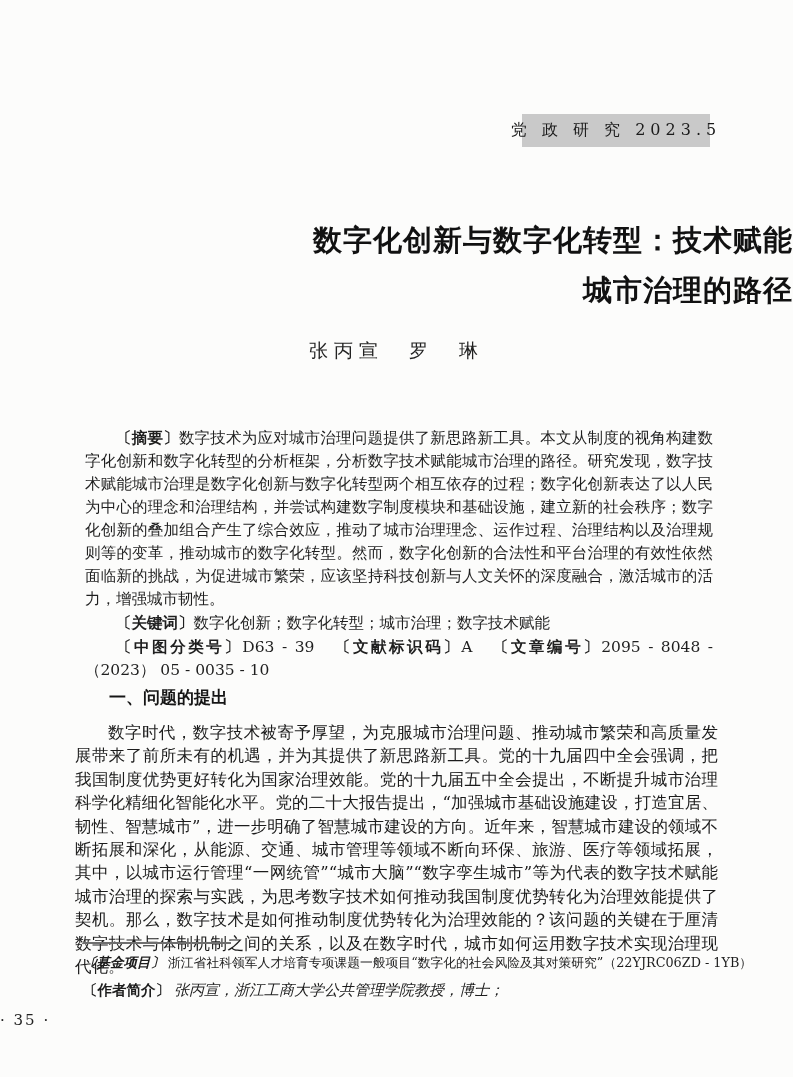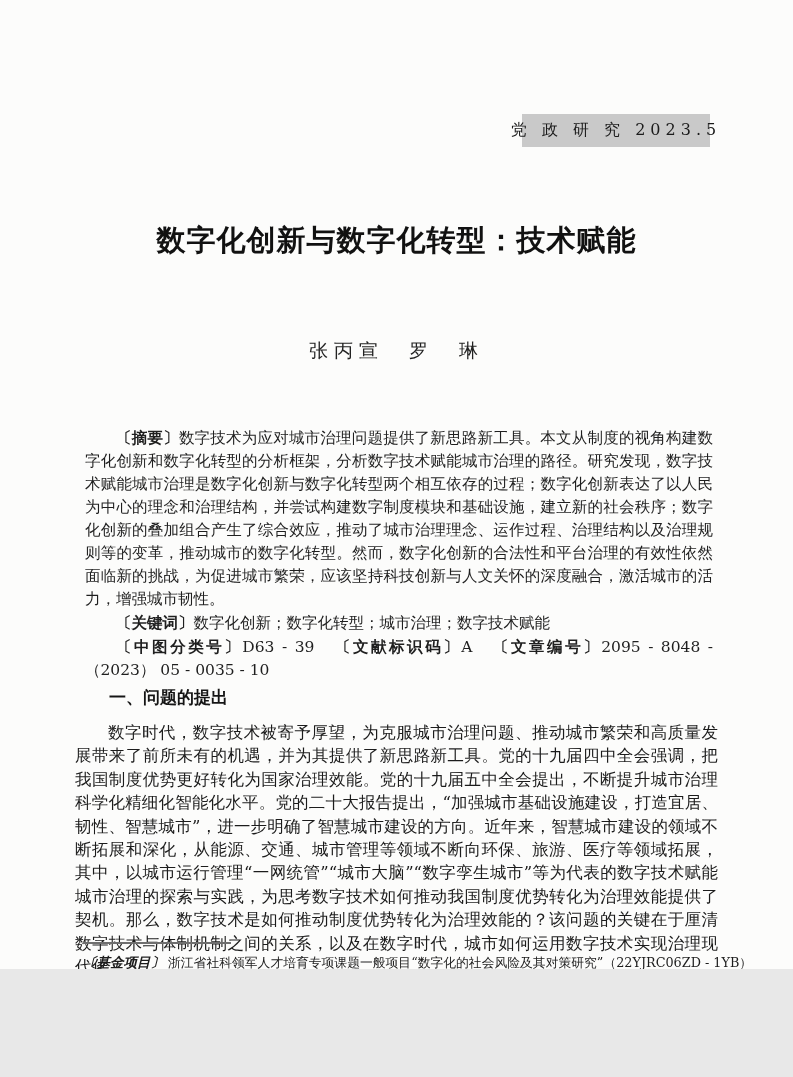--- a/index.html
+++ b/index.html
@@ -3,21 +3,21 @@
 <meta charset="utf-8">
 <style>
   html, body {
     margin: 0;
     padding: 0;
     background: #e8e8e8;
   }
   .page {
     position: relative;
     width: 793px;
-    height: 969px;
+    height: 1077px;
     margin: 0 auto;
     background: #fcfcfb;
     color: #1d1d1d;
     font-family: "DejaVu Serif", "Liberation Serif", serif;
     overflow: hidden;
   }
 
   
   .header-box {
     position: absolute;
@@ -36,21 +36,21 @@
     color: #1b1b1b;
     white-space: nowrap;
   }
 
   
   .title-block {
     position: absolute;
     top: 215px;
     left: 0;
     width: 100%;
-    text-align: center;
+    text-align: right;
     font-weight: 700;
     font-size: 29px;
     line-height: 50px;
     letter-spacing: 1px;
     color: #111;
   }
 
   
   .authors-line {
     position: absolute;
@@ -165,20 +165,21 @@
 <body>
 
 <div class="page">
 
   <div class="header-box">
     <span class="header-text">党 政 研 究  2023.5</span>
   </div>
 
   <div class="title-block">
     <div>数字化创新与数字化转型：技术赋能</div>
+    <div>城市治理的路径</div>
   </div>
 
   <div class="authors-line">张丙宣　罗　琳</div>
 
   <div class="abstract-block">
     <p><span class="label-hei">〔摘要〕</span><span class="kaiti">数字技术为应对城市治理问题提供了新思路新工具。本文从制度的视角构建数字化创新和数字化转型的分析框架，分析数字技术赋能城市治理的路径。研究发现，数字技术赋能城市治理是数字化创新与数字化转型两个相互依存的过程；数字化创新表达了以人民为中心的理念和治理结构，并尝试构建数字制度模块和基础设施，建立新的社会秩序；数字化创新的叠加组合产生了综合效应，推动了城市治理理念、运作过程、治理结构以及治理规则等的变革，推动城市的数字化转型。然而，数字化创新的合法性和平台治理的有效性依然面临新的挑战，为促进城市繁荣，应该坚持科技创新与人文关怀的深度融合，激活城市的活力，增强城市韧性。</span></p>
     <p><span class="label-hei">〔关键词〕</span><span class="kaiti">数字化创新；数字化转型；城市治理；数字技术赋能</span></p>
     <p class="meta-line"><span class="label-hei">〔中图分类号〕</span><span class="meta-value">D63 - 39</span><span class="label-hei">〔文献标识码〕</span><span class="meta-value">A</span><span class="label-hei">〔文章编号〕</span><span class="meta-value">2095 - 8048 - （2023） 05 - 0035 - 10</span></p>
   </div>
 
@@ -188,19 +189,20 @@
 
   <div class="footnote">
     <div class="footnote-divider"></div>
     <div class="fund-row">
       <span class="label-hei">〔基金项目〕</span>
       <span class="kaiti">浙江省社科领军人才培育专项课题一般项目“数字化的社会风险及其对策研究”（22YJRC06ZD - 1YB）</span>
     </div>
     <div class="bio-row">
       <span class="label-hei">〔作者简介〕</span>
       <span class="bio-content">
+        <div>张丙宣，浙江工商大学公共管理学院教授，博士；</div>
       </span>
     </div>
   </div>
 
   <div class="page-num">· 35 ·</div>
 
 </div>
 
 </body></html>

